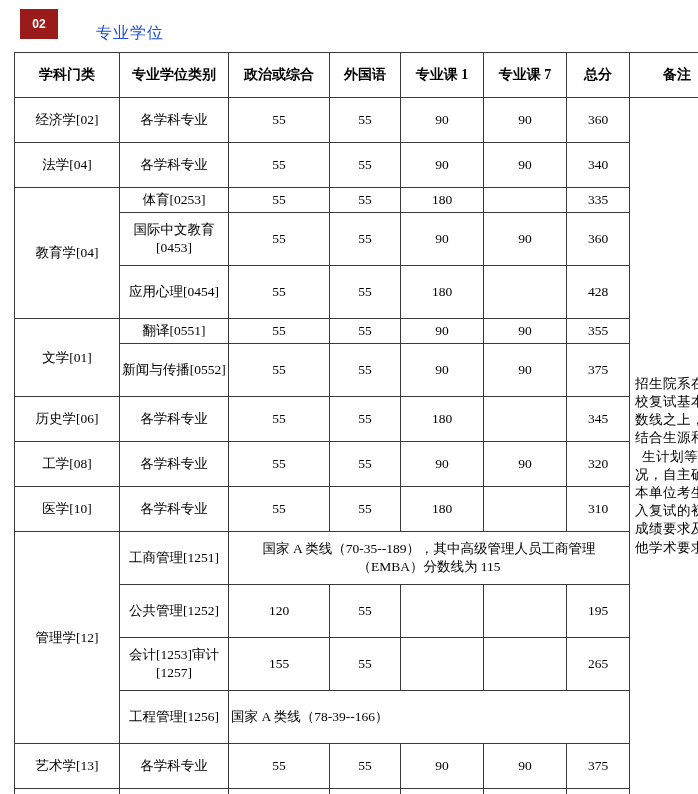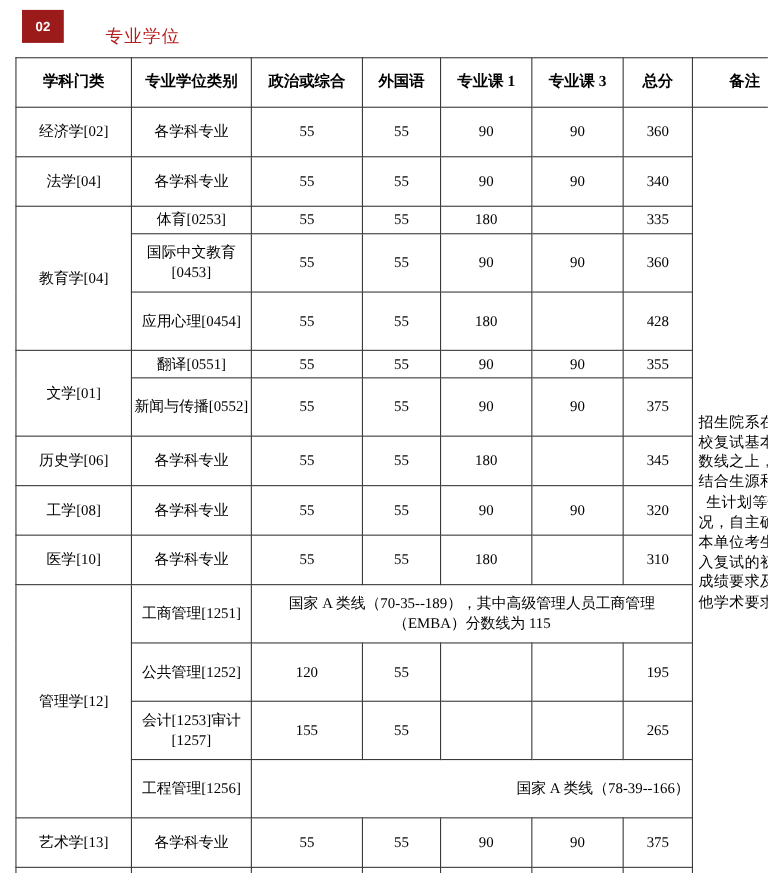--- a/index.html
+++ b/index.html
@@ -35,21 +35,21 @@
     display: flex;
     align-items: center;
     justify-content: center;
     letter-spacing: 0px;
   }
   .header-title {
     margin-left: 38px;
     font-size: 16px;
     font-family: "Liberation Sans", "DejaVu Sans", sans-serif;
     font-weight: normal;
-    color: #b91c1c;
+    color: #1d4ed8;
     letter-spacing: 1px;
     margin-top: 18px;
   }
 
   
   .table-wrap {
     padding: 8px 14px 0 14px;
     box-sizing: border-box;
   }
   table.score {
@@ -89,21 +89,21 @@
     letter-spacing: 0.5px;
     padding: 4px 6px;
     vertical-align: middle;
   }
   .span-note {
     text-align: center;
     padding: 4px 8px;
     line-height: 1.7;
   }
   .span-note.center-only {
-    text-align: right;
+    text-align: left;
   }
   .two-line {
     line-height: 1.35;
   }
 </style>
 </head>
 <body>
 
 <div class="header">
   <div class="badge">02</div>
@@ -112,21 +112,21 @@
 
 <div class="table-wrap">
   <table class="score">
     <thead>
       <tr>
         <th class="c-disc">学科门类</th>
         <th class="c-cat">专业学位类别</th>
         <th class="c-pol">政治或综合</th>
         <th class="c-for">外国语</th>
         <th class="c-maj1">专业课 1</th>
-        <th class="c-maj2">专业课 3</th>
+        <th class="c-maj2">专业课 7</th>
         <th class="c-total">总分</th>
         <th class="c-note">备注</th>
       </tr>
     </thead>
     <tbody>
 
       <tr>
         <td class="row-std">经济学[02]</td>
         <td>各学科专业</td>
         <td>55</td>

